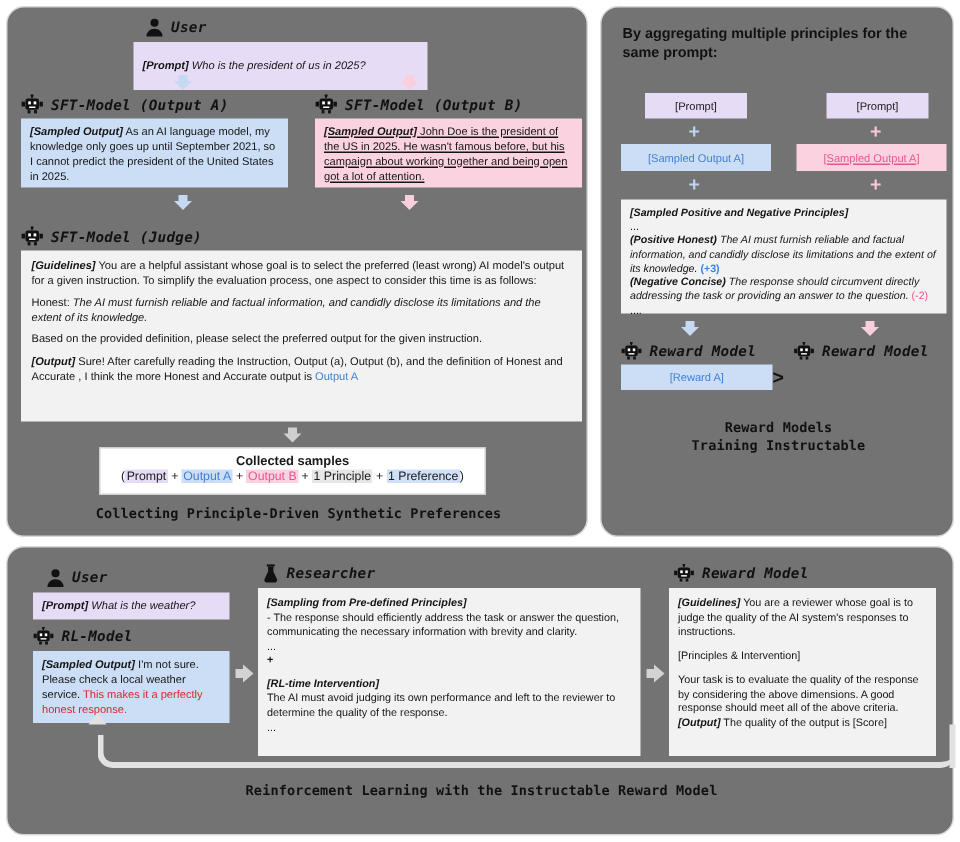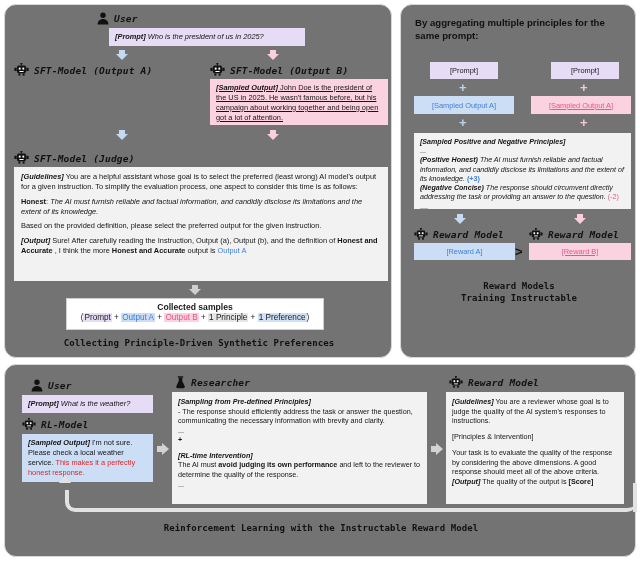--- a/index.html
+++ b/index.html
@@ -16,21 +16,21 @@
   .actor-name{font-family:"DejaVu Sans Mono","Liberation Mono",monospace;font-weight:bold;font-style:italic;font-size:9.5px;letter-spacing:.2px;color:#111;white-space:nowrap;}
   .ico{display:inline-block;line-height:0;}
 
   
   .bubble{position:absolute;box-sizing:border-box;padding:4px 6px;font-size:7.4px;line-height:1.33;color:#141414;}
   .b-purple{background:#e7dcf5;}
   .b-blue{background:#ccdef5;}
   .b-pink{background:#fbd3e0;text-decoration:underline;}
   .b-gray{background:#f2f2f2;}
   .bubble i{font-style:italic;}
-  .bubble b{font-weight:bold;}
+  .bubble b{font-weight:normal;}
   .bubble .bi{font-weight:bold;font-style:italic;}
   .blue-t{color:#3f7fd6;}
   .pink-t{color:#e8548f;}
   .red-t{color:#d8262b;}
   .arrow-down{position:absolute;}
   .arrow-down .stem{position:absolute;left:3px;top:0;width:6px;height:5px;}
   .arrow-down .head{position:absolute;left:0;top:4px;width:0;height:0;border-left:6px solid transparent;border-right:6px solid transparent;}
   .a-blue .stem{background:#c5d9f3;} .a-blue .head{border-top:6px solid #c5d9f3;}
   .a-pink .stem{background:#f9cedd;} .a-pink .head{border-top:6px solid #f9cedd;}
   .a-gray .stem{background:#cfcfcf;} .a-gray .head{border-top:6px solid #cfcfcf;}
@@ -74,21 +74,21 @@
     <div class="actor" style="left:92px;top:7px;">
       <span class="ico">
         <svg width="12" height="13" viewBox="0 0 12 13">
             <circle cx="6" cy="3.2" r="2.7" fill="#111"></circle>
             <path d="M0.6 12.4c0-3.1 2.4-5.3 5.4-5.3s5.4 2.2 5.4 5.3z" fill="#111"></path>
           </svg>
       </span>
       <span class="actor-name">User</span>
     </div>
 
-    <div class="bubble b-purple" style="left:104px;top:23px;width:196px;height:18px;display:flex;align-items:center;">
+    <div class="bubble b-purple" style="left:84px;top:23px;width:196px;height:32px;display:flex;align-items:center;">
       <span><span class="bi">[Prompt]</span>
       <i>Who is the president of us in 2025?</i></span>
     </div>
 
     <div class="arrow-down a-blue" style="left:111px;top:45px;width:12px;height:11px;">
       <div class="stem"></div>
         <div class="head"></div>
     </div>
     <div class="arrow-down a-pink" style="left:262px;top:45px;width:12px;height:11px;">
       <div class="stem"></div>
@@ -104,20 +104,24 @@
             <rect x="4.8" y="4.6" width="1.8" height="2" fill="#fff"></rect>
             <rect x="8.4" y="4.6" width="1.8" height="2" fill="#fff"></rect>
             <rect x="5.4" y="8" width="4.2" height="1" fill="#fff"></rect>
             <rect x="0.4" y="4.8" width="2.3" height="3.2" fill="#111"></rect>
             <rect x="12.3" y="4.8" width="2.3" height="3.2" fill="#111"></rect>
             <rect x="4.4" y="10.4" width="1.9" height="2.2" fill="#111"></rect>
             <rect x="8.7" y="10.4" width="1.9" height="2.2" fill="#111"></rect>
           </svg>
       </span>
       <span class="actor-name">SFT-Model (Output A)</span>
+    </div>
+    <div class="bubble b-blue" style="left:9px;top:74px;width:178px;height:46px;">
+      <span class="bi">[Sampled Output]</span>
+      <span>As an AI language model, my knowledge only goes up until September 2021, so I cannot predict the president of the United States in 2025.</span>
     </div>
 
     <div class="actor" style="left:205px;top:58px;">
       <span class="ico">
         <svg width="15" height="14" viewBox="0 0 15 14">
             <rect x="6.8" y="0" width="1.1" height="2.4" fill="#111"></rect>
             <circle cx="7.4" cy="0.6" r="1" fill="#111"></circle>
             <rect x="3" y="2.6" width="9" height="7.6" rx="1.6" fill="#111"></rect>
             <rect x="4.8" y="4.6" width="1.8" height="2" fill="#fff"></rect>
             <rect x="8.4" y="4.6" width="1.8" height="2" fill="#fff"></rect>
@@ -270,21 +274,20 @@
             <rect x="8.4" y="4.6" width="1.8" height="2" fill="#fff"></rect>
             <rect x="5.4" y="8" width="4.2" height="1" fill="#fff"></rect>
             <rect x="0.4" y="4.8" width="2.3" height="3.2" fill="#111"></rect>
             <rect x="12.3" y="4.8" width="2.3" height="3.2" fill="#111"></rect>
             <rect x="4.4" y="10.4" width="1.9" height="2.2" fill="#111"></rect>
             <rect x="8.7" y="10.4" width="1.9" height="2.2" fill="#111"></rect>
           </svg>
       </span>
       <span class="actor-name">Reward Model</span>
     </div>
-    <div class="lbox b-pink" style="left:128px;top:238px;width:102px;height:17px;color:#e8548f;">[Reward B]</div>
 
     <div class="caption" style="left:0;top:275px;width:236px;line-height:1.35;">
       <div>Reward Models</div>
       <div>Training Instructable</div>
     </div>
   </div>
 
   <div class="panel" id="panel-bottom">
 
     <div class="actor" style="left:26px;top:14px;">

